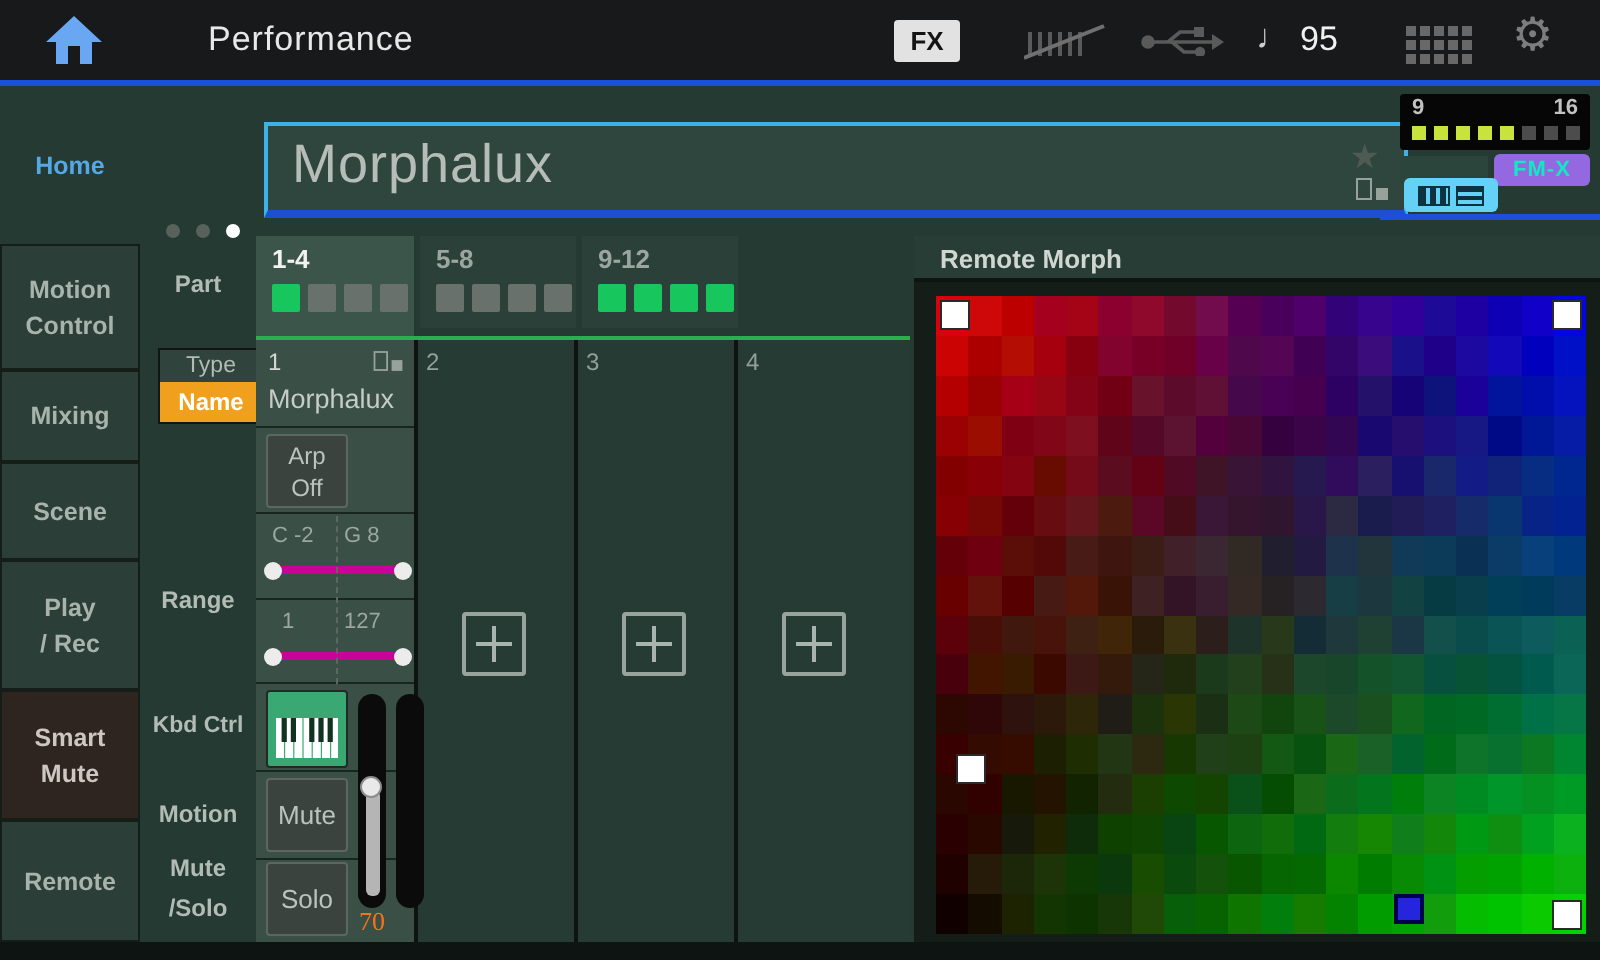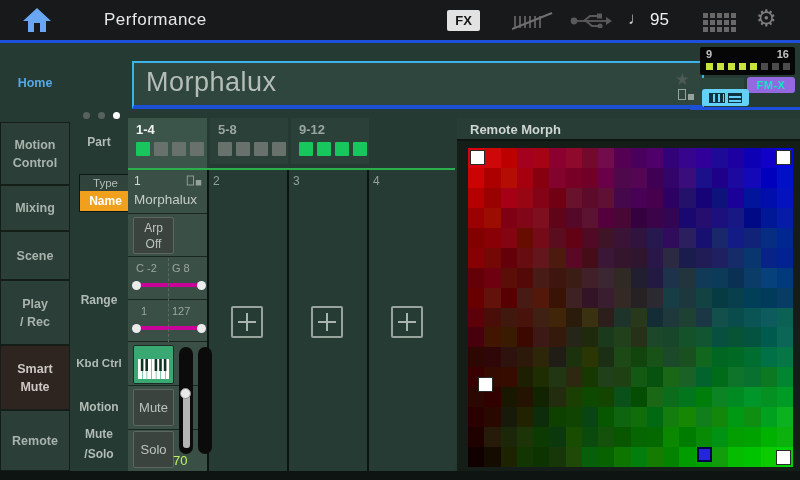--- a/index.html
+++ b/index.html
@@ -86,21 +86,21 @@
   .range-lbl { position:absolute; font-size:11px; color:#9ba69f; }
   .rslider { position:absolute; left:136px; width:66px; height:4px; background:#c80498; border-radius:2px; }
   .rslider i { position:absolute; top:-2.5px; width:9px; height:9px; border-radius:50%; background:#ececec; }
   .rslider i.l { left:-4px; } .rslider i.r { right:-4px; }
   .dash-sep { position:absolute; left:168px; top:258px; height:84px; border-left:1px dashed #5c675f; }
   .kbd-btn { position:absolute; left:133px; top:345px; width:41px; height:39px; background:#3aa873; border:1px solid #1f2b24; border-radius:2px; display:flex; align-items:flex-end; justify-content:center; padding-bottom:3px; }
   .vol-track { position:absolute; left:179px; top:347px; width:14px; height:107px; background:#0b0b0b; border-radius:7px; }
   .vol-fill { position:absolute; left:3.5px; top:48px; width:7px; height:53px; background:#b5b5b5; border-radius:3px; }
   .vol-handle { position:absolute; left:1px; top:41px; width:11px; height:11px; border-radius:50%; background:#e9e9e9; border:1px solid #8c8c8c; }
   .meter-track { position:absolute; left:198px; top:347px; width:14px; height:107px; background:#0b0b0b; border-radius:7px; }
-  .vol-value { position:absolute; left:173px; top:453px; width:26px; text-align:left; font-size:13px; color:#bef264; }
+  .vol-value { position:absolute; left:173px; top:453px; width:26px; text-align:center; font-size:13px; color:#f97316;font-family:Liberation Serif, serif; }
   .add-part { position:absolute; top:306px; width:32px; height:32px; border:2px solid #99a39d; border-radius:2px; }
   .add-part .ph { position:absolute; left:5px; top:13px; width:18px; height:2px; background:#aab4ae; }
   .add-part .pv { position:absolute; left:13px; top:5px; width:2px; height:18px; background:#aab4ae; }
 
   
   .sm-panel { position:absolute; left:457px; top:118px; width:343px; height:354px; background:#273d35; }
   .sm-title { position:absolute; left:13px; top:4px; font-size:13px; font-weight:600; color:#d0d6d2; }
   .sm-sep { position:absolute; left:0; top:21px; width:343px; height:2px; background:#0d1411; }
   .sm-dark { position:absolute; left:0; top:23px; width:343px; height:331px; background:#151d19; }
   #morph-map { position:absolute; left:11px; top:7px; width:325px; height:319px; display:grid; grid-template-columns:repeat(20,1fr); grid-template-rows:repeat(16,1fr); }

